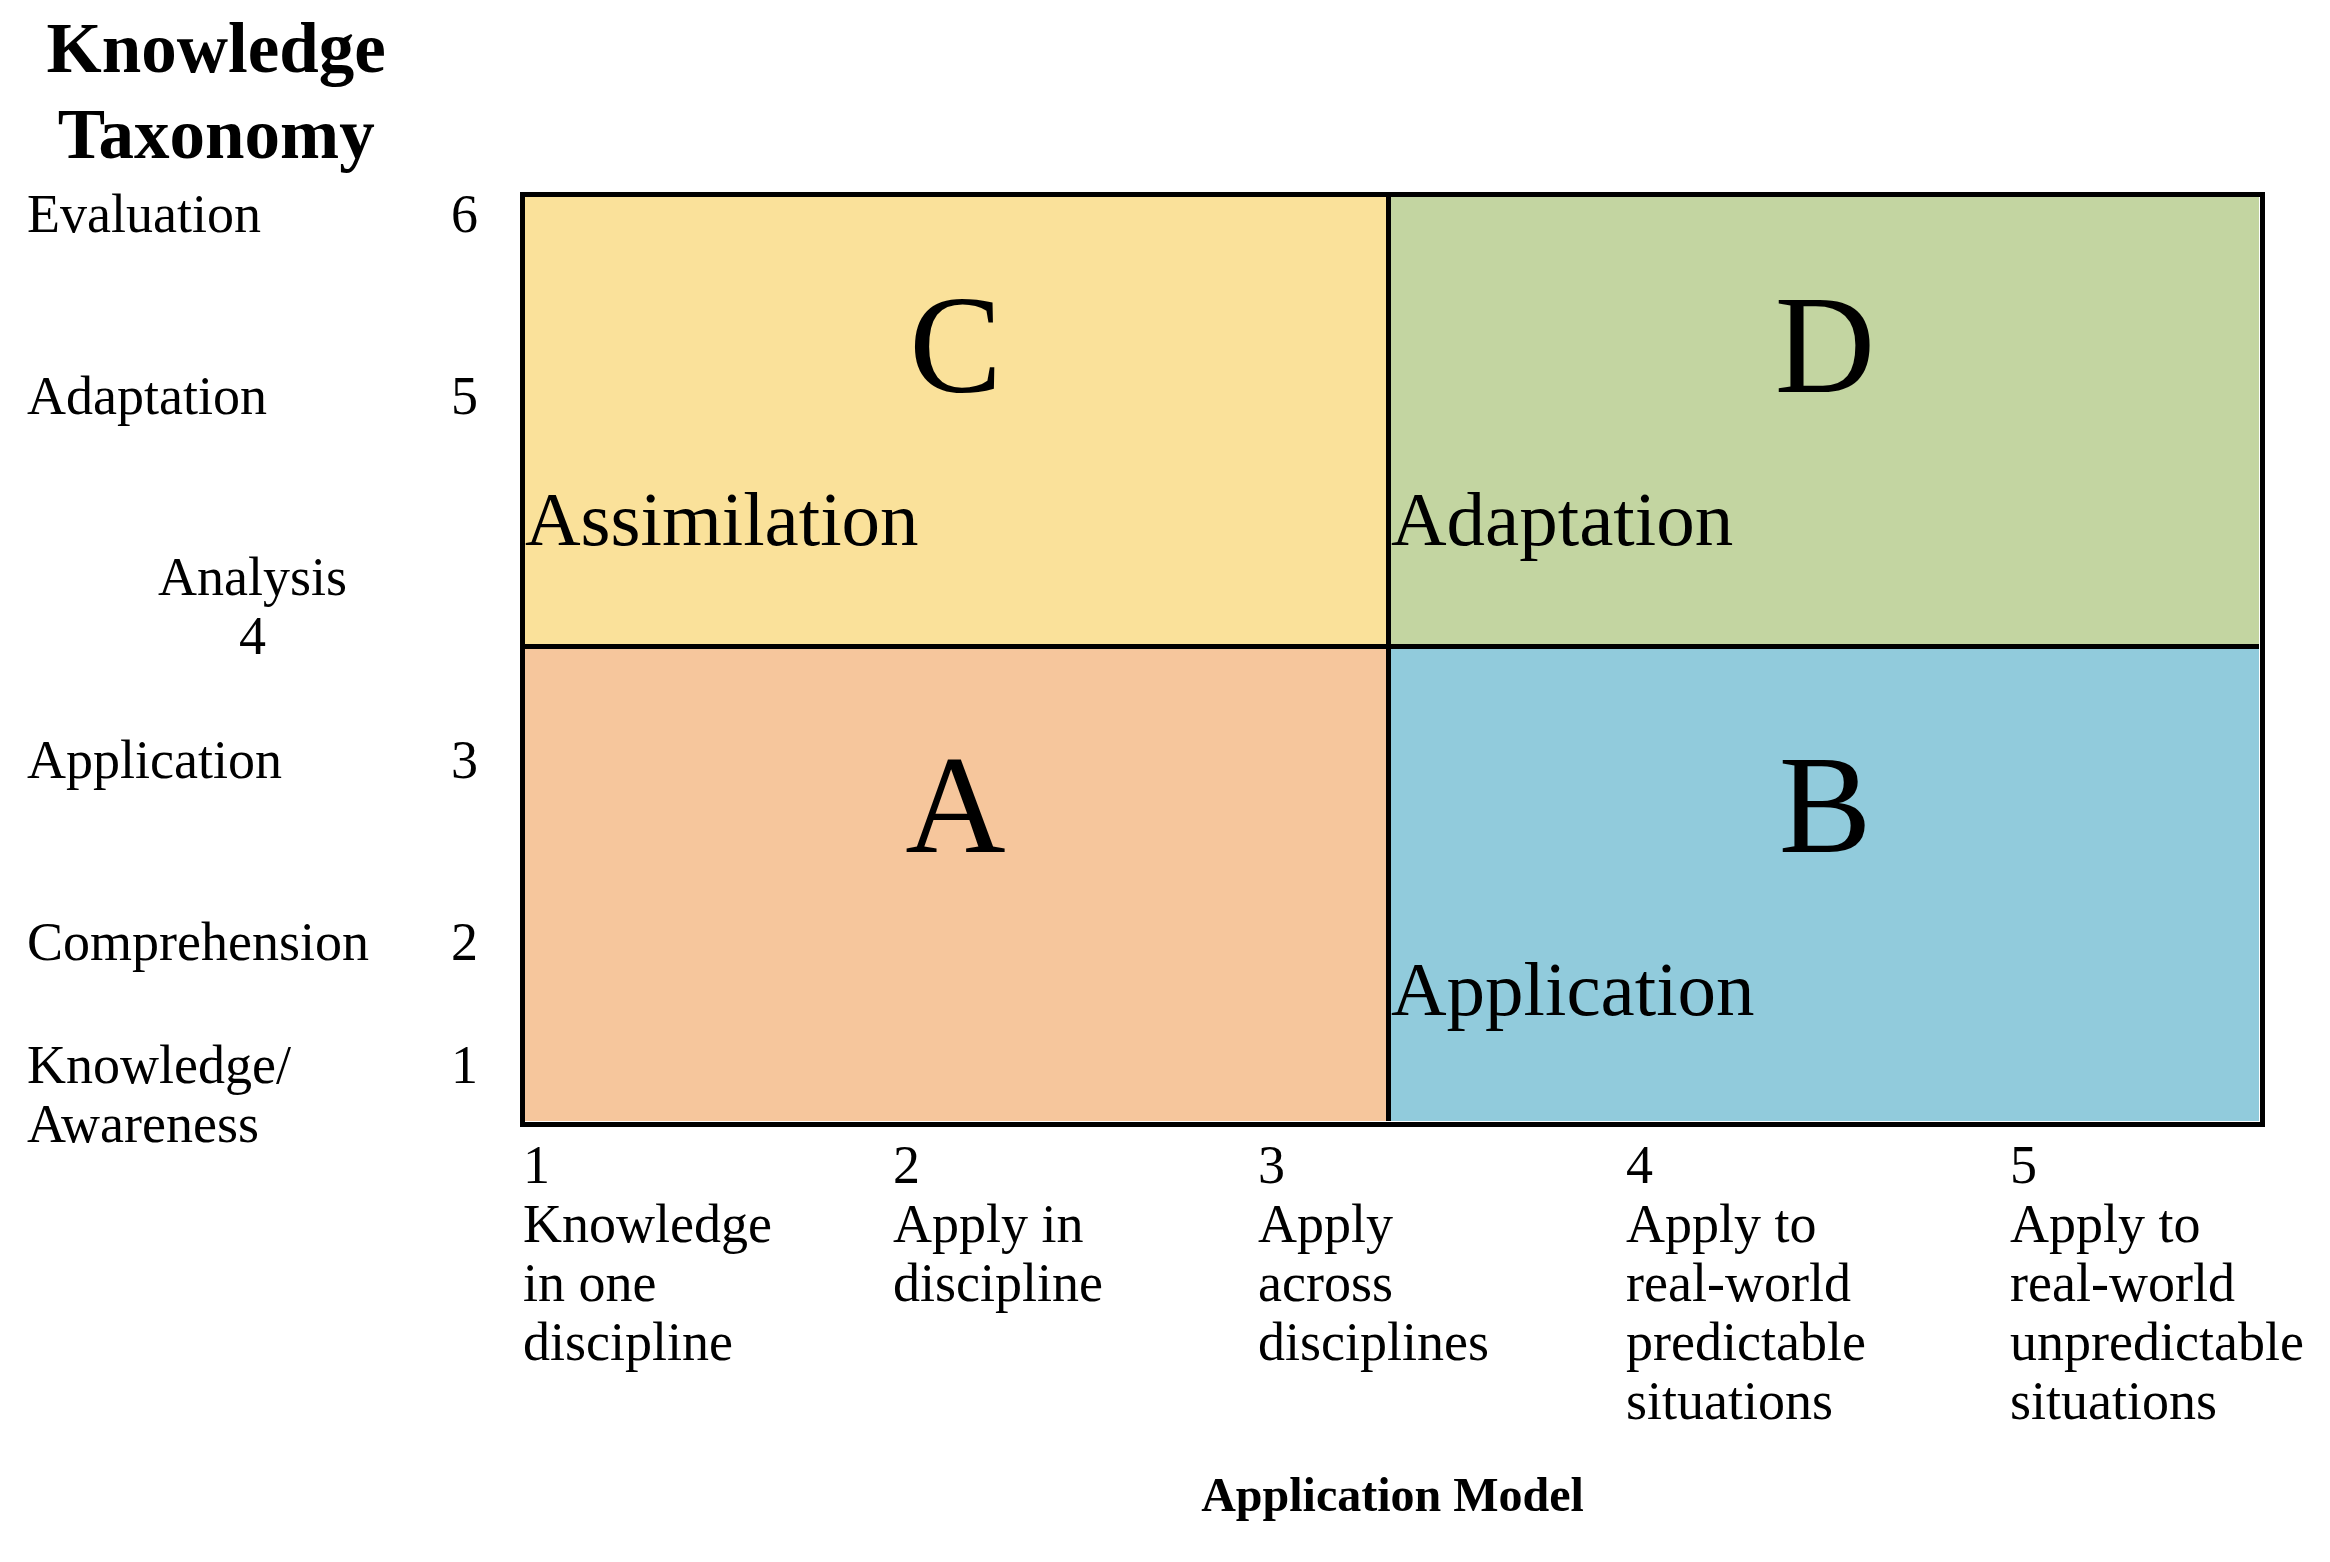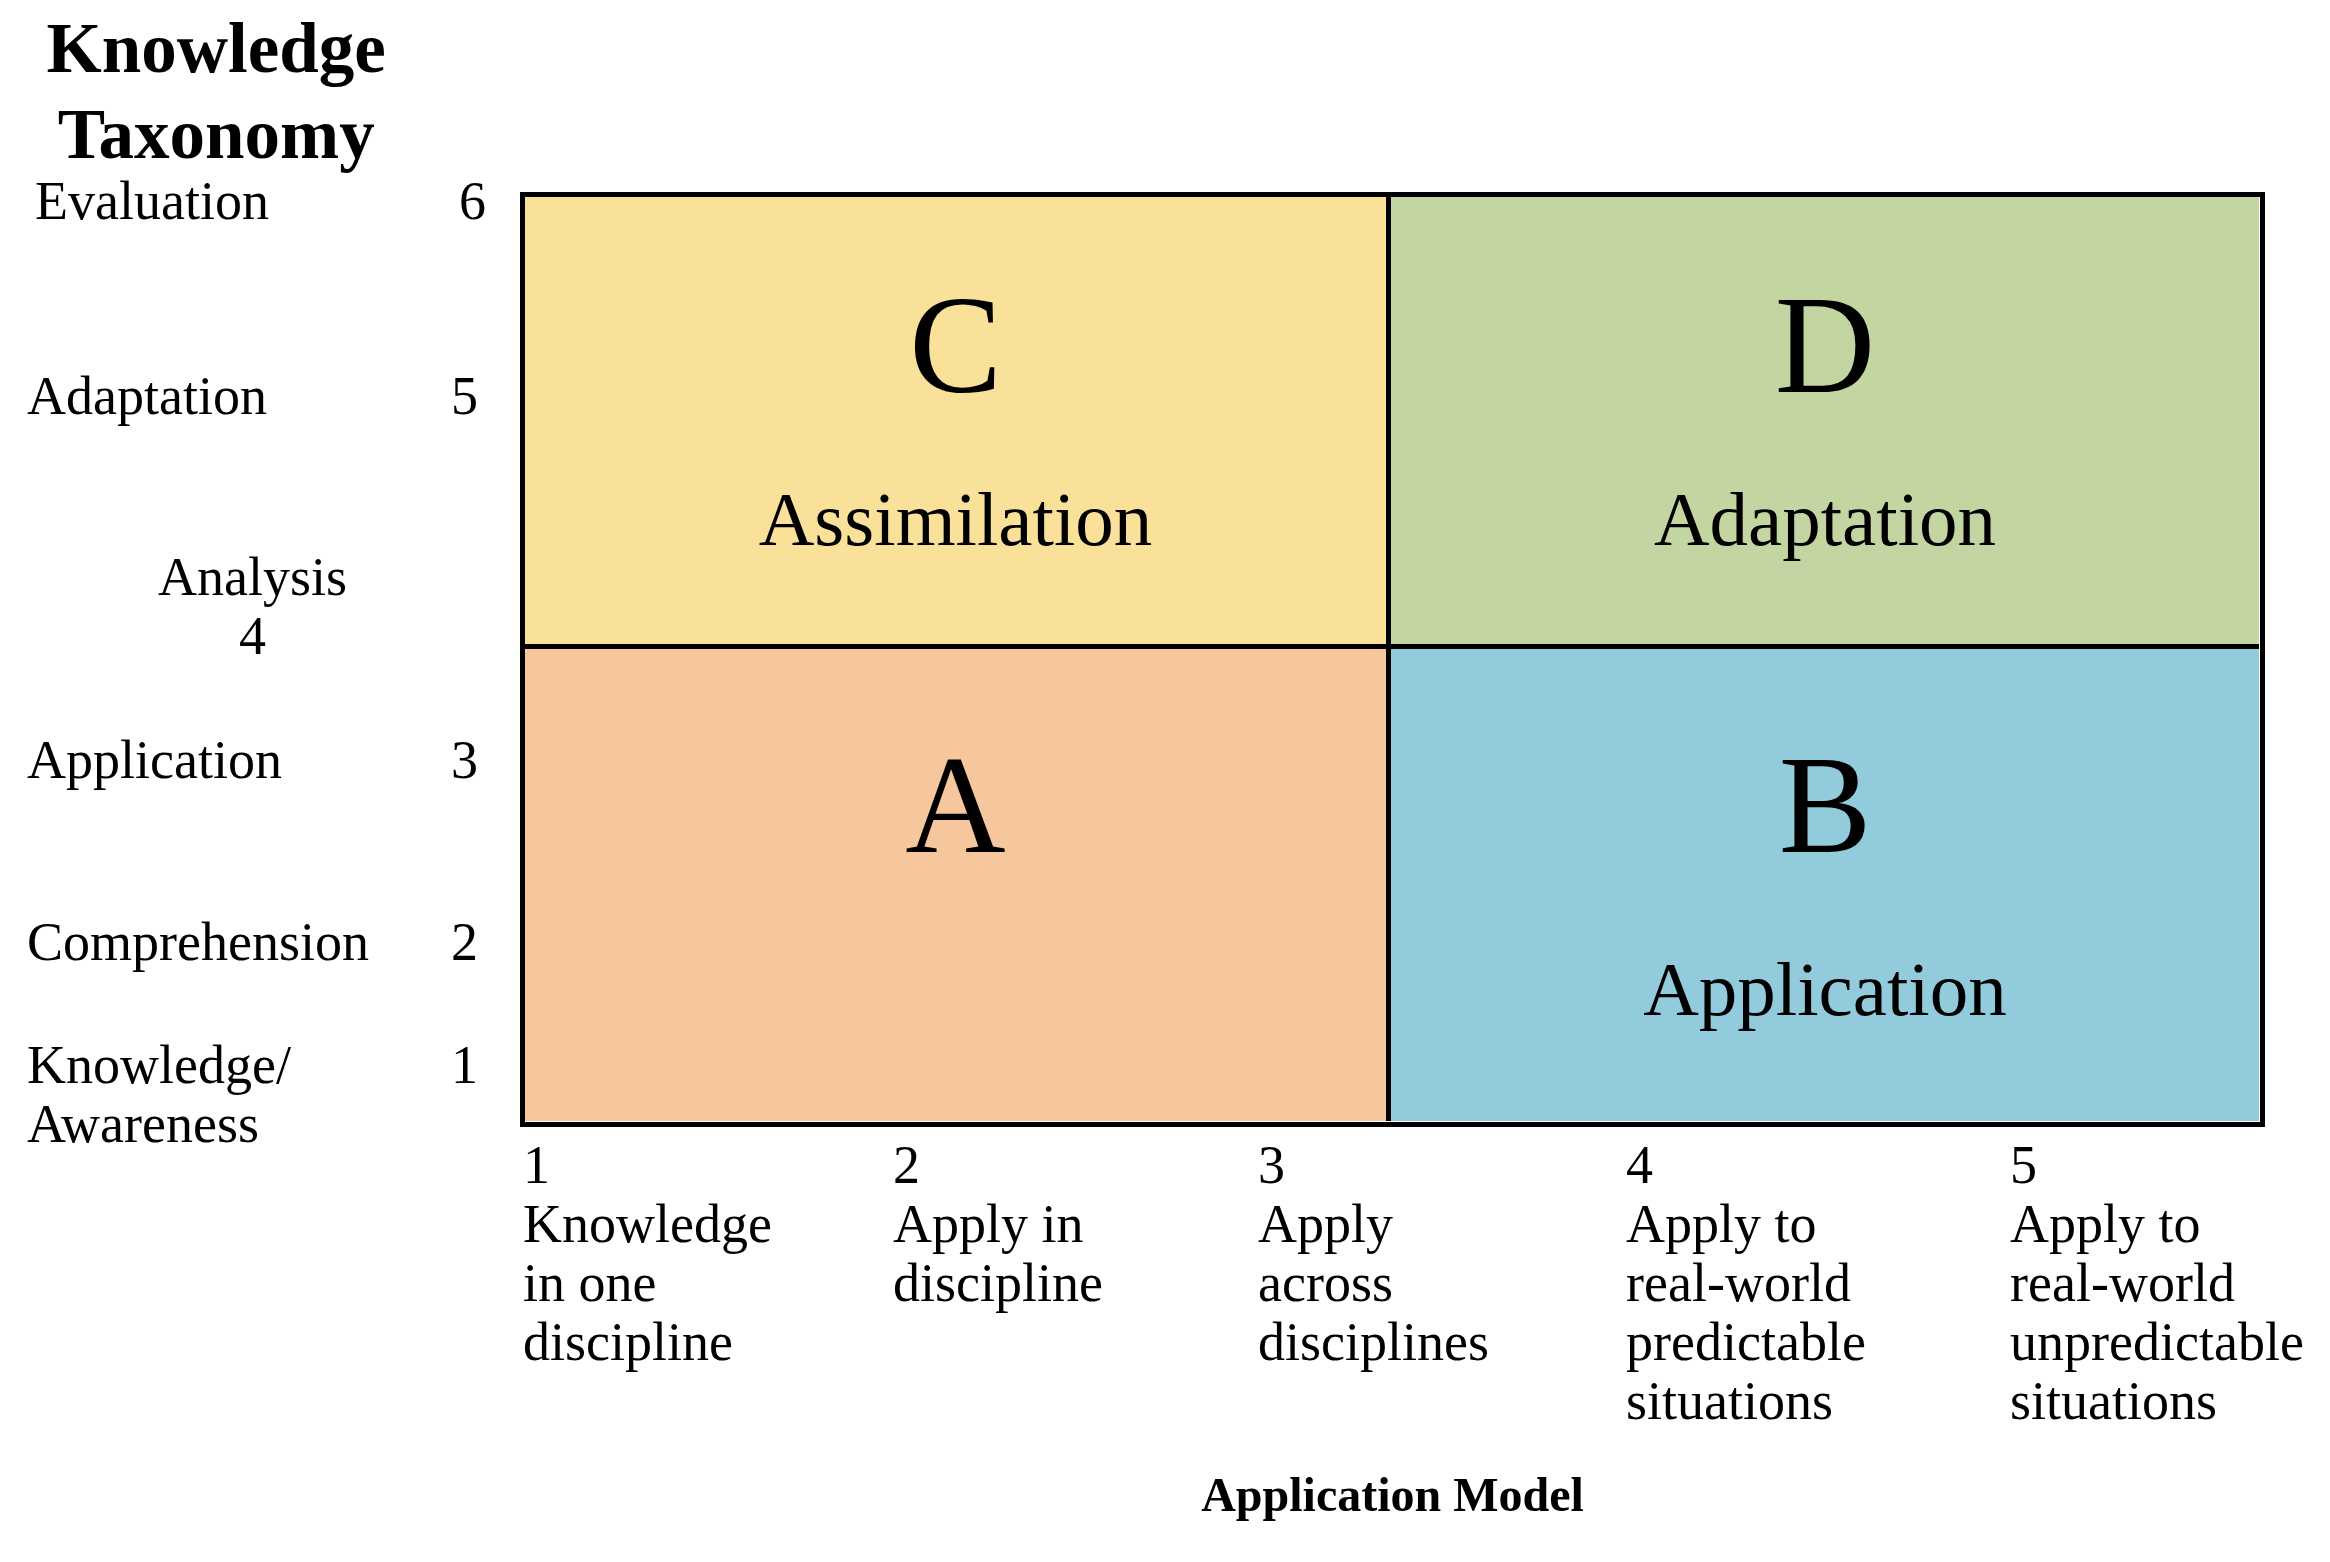--- a/index.html
+++ b/index.html
@@ -11,21 +11,21 @@
   .y-title{
     position:absolute;left:10.7px;top:5.4px;width:411px;text-align:center;
     font-weight:bold;font-size:71px;line-height:86px;white-space:pre-line;
   }
   .y-row{
     position:absolute;left:27px;width:451px;height:59px;
     display:flex;justify-content:space-between;align-items:center;
     font-size:54px;line-height:59px;
   }
   .y-row .lbl{white-space:pre-line;}
-  .y-row-6{top:172px;margin-left:8px;}
+  .y-row-6{top:185px;}
   .y-row-5{top:367px;}
   .y-row-4{top:548px;flex-direction:column;}
   .y-row-3{top:731px;}
   .y-row-2{top:913px;}
   .y-row-1{top:1036px;height:118px;align-items:flex-start;}
   
   .grid{
     position:absolute;left:520px;top:192px;width:1745px;height:935px;
     border:5.4px solid #000;box-sizing:border-box;
   }
@@ -33,21 +33,21 @@
   .q-c{left:0;top:0;width:866px;height:452px;border-right:5.4px solid #000;border-bottom:5.4px solid #000;}
   .q-d{left:866px;top:0;width:868px;height:452px;border-bottom:5.4px solid #000;}
   .q-a{left:0;top:452px;width:866px;height:472px;border-right:5.4px solid #000;}
   .q-b{left:866px;top:452px;width:868px;height:472px;}
   .q-letter{
     position:absolute;left:0;width:100%;top:33%;transform:translateY(-50%);
     text-align:center;font-size:139px;line-height:1;
   }
   .q-word{
     position:absolute;left:0;width:100%;top:72%;transform:translateY(-50%);
-    text-align:center;font-size:77px;line-height:1;
+    font-size:77px;line-height:1;
   }
   
   .x-tick{position:absolute;top:1136px;font-size:54px;line-height:59px;}
   .x-tick .t-val{display:block;}
   .x-tick .t-lbl{display:block;white-space:pre-line;}
   .x-tick-1{left:523px;}
   .x-tick-2{left:893px;}
   .x-tick-3{left:1258px;}
   .x-tick-4{left:1626px;}
   .x-tick-5{left:2010px;}

